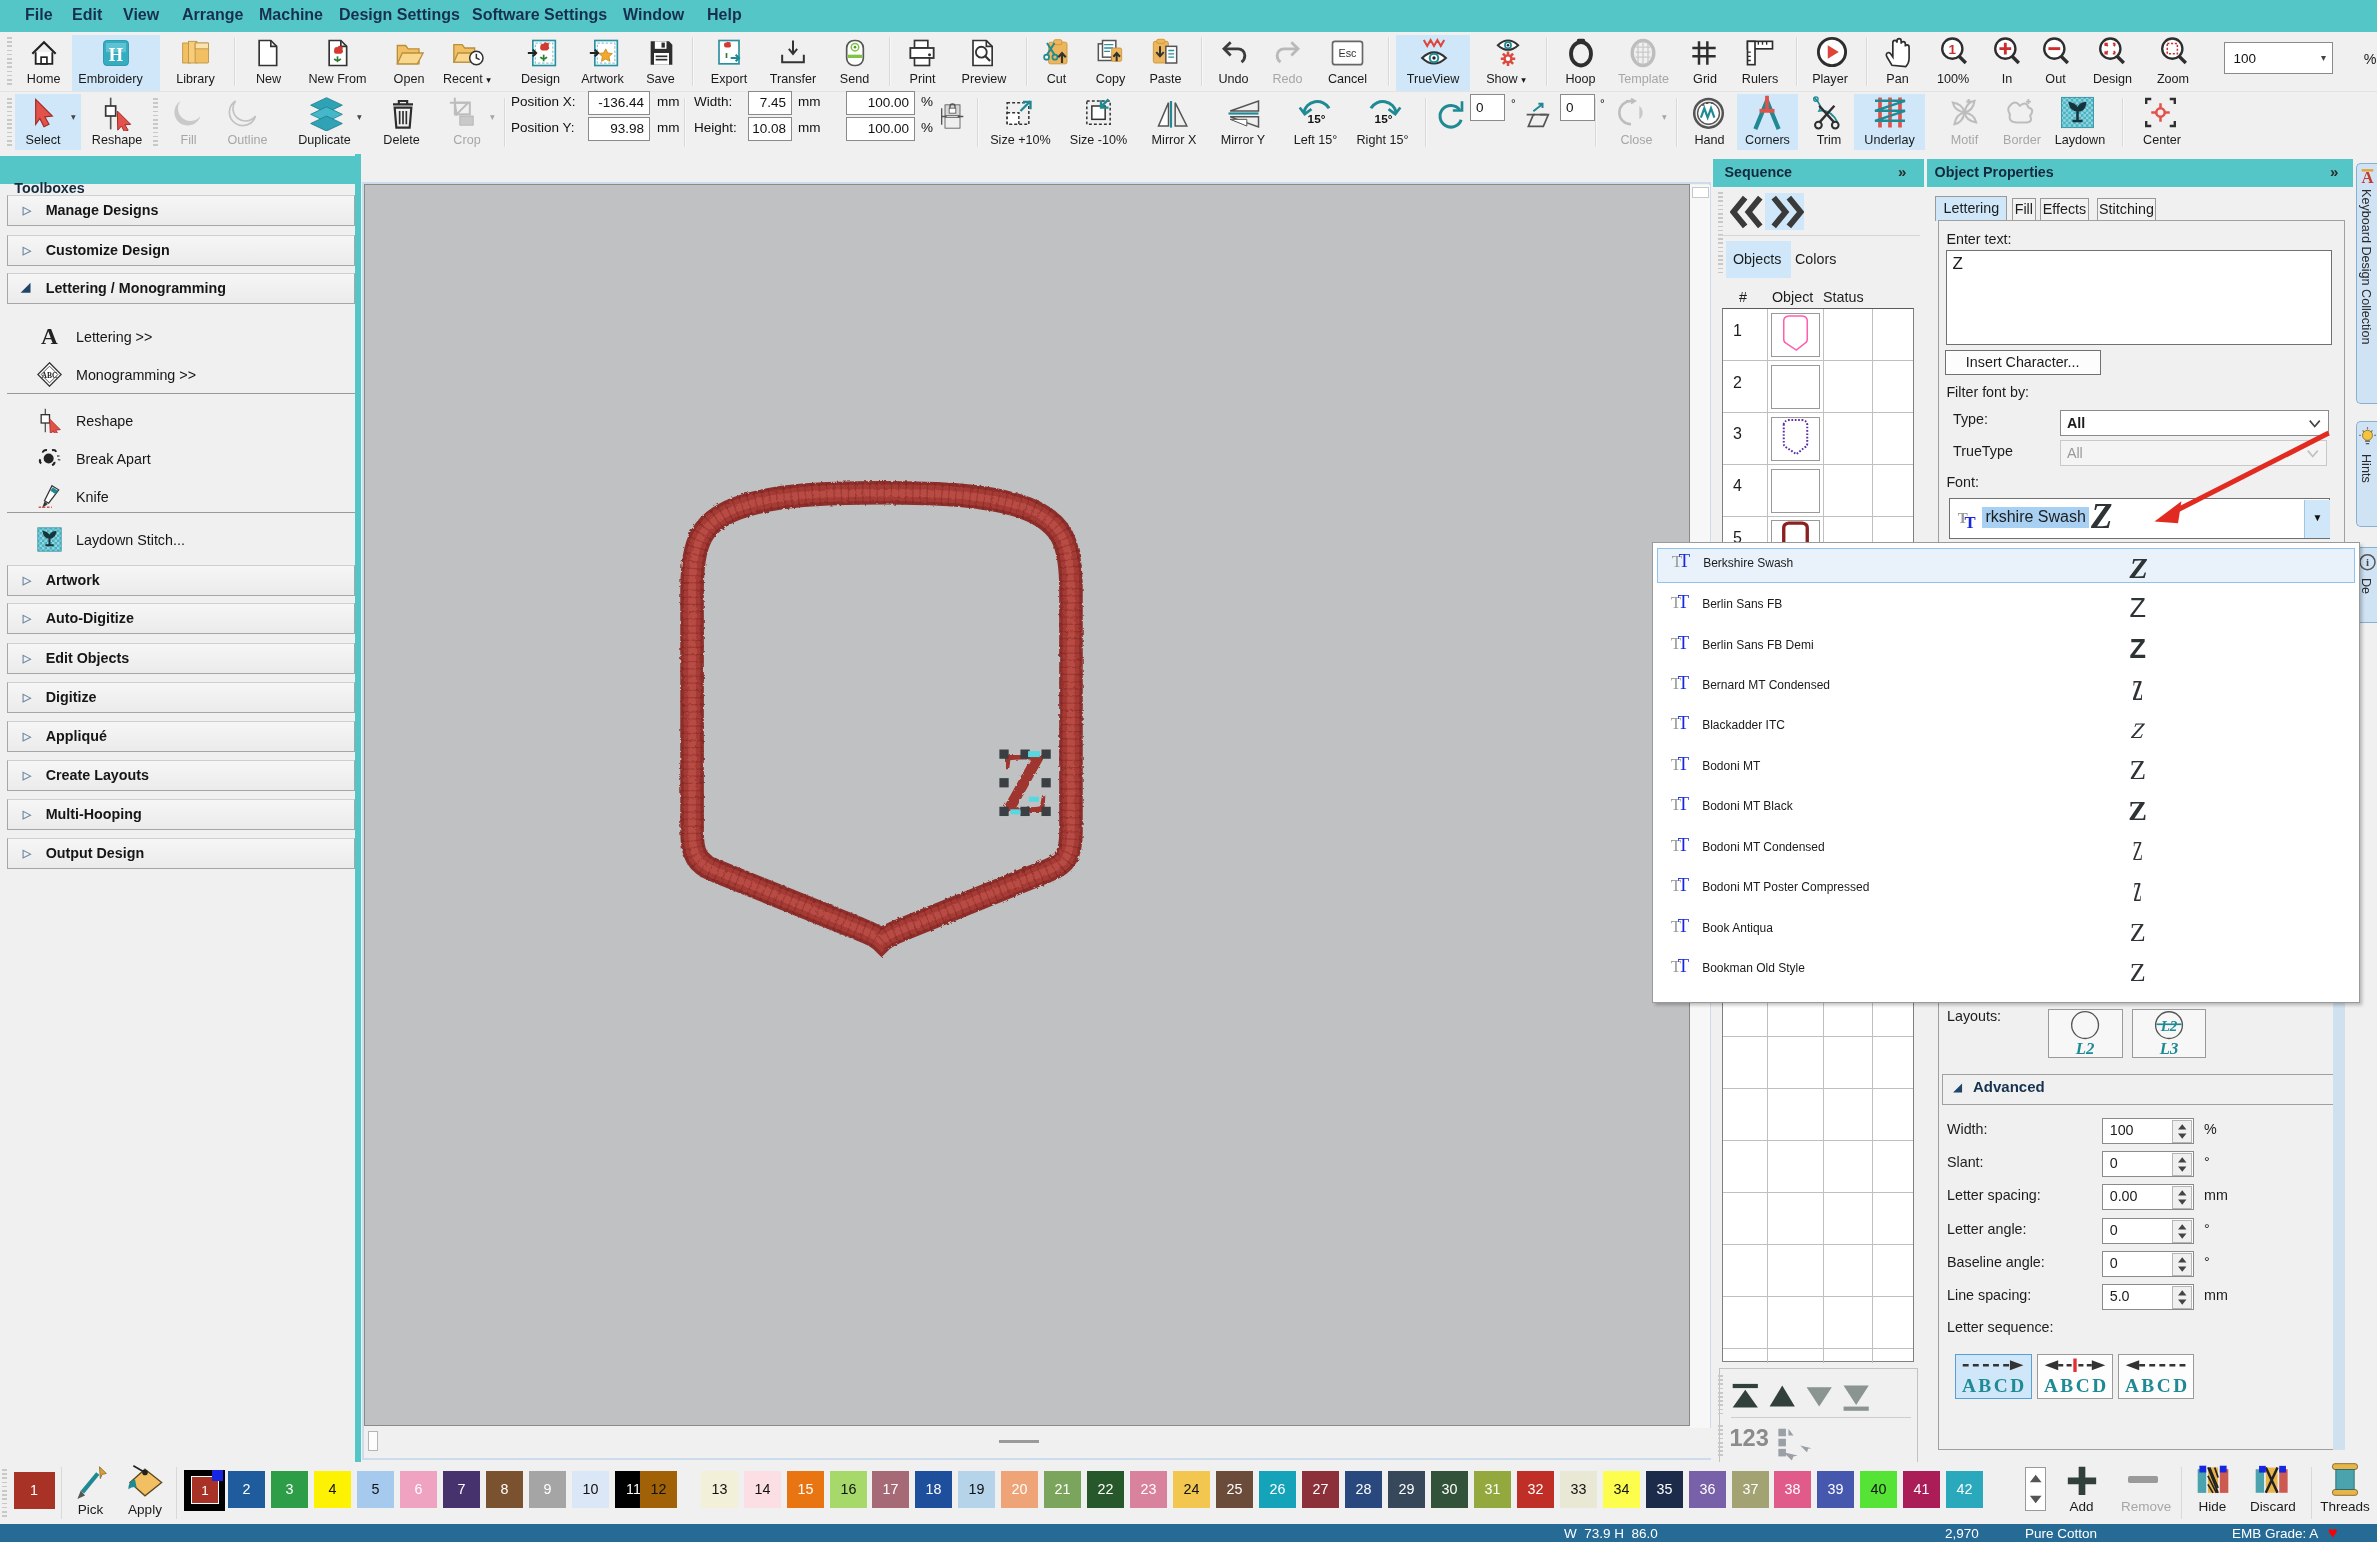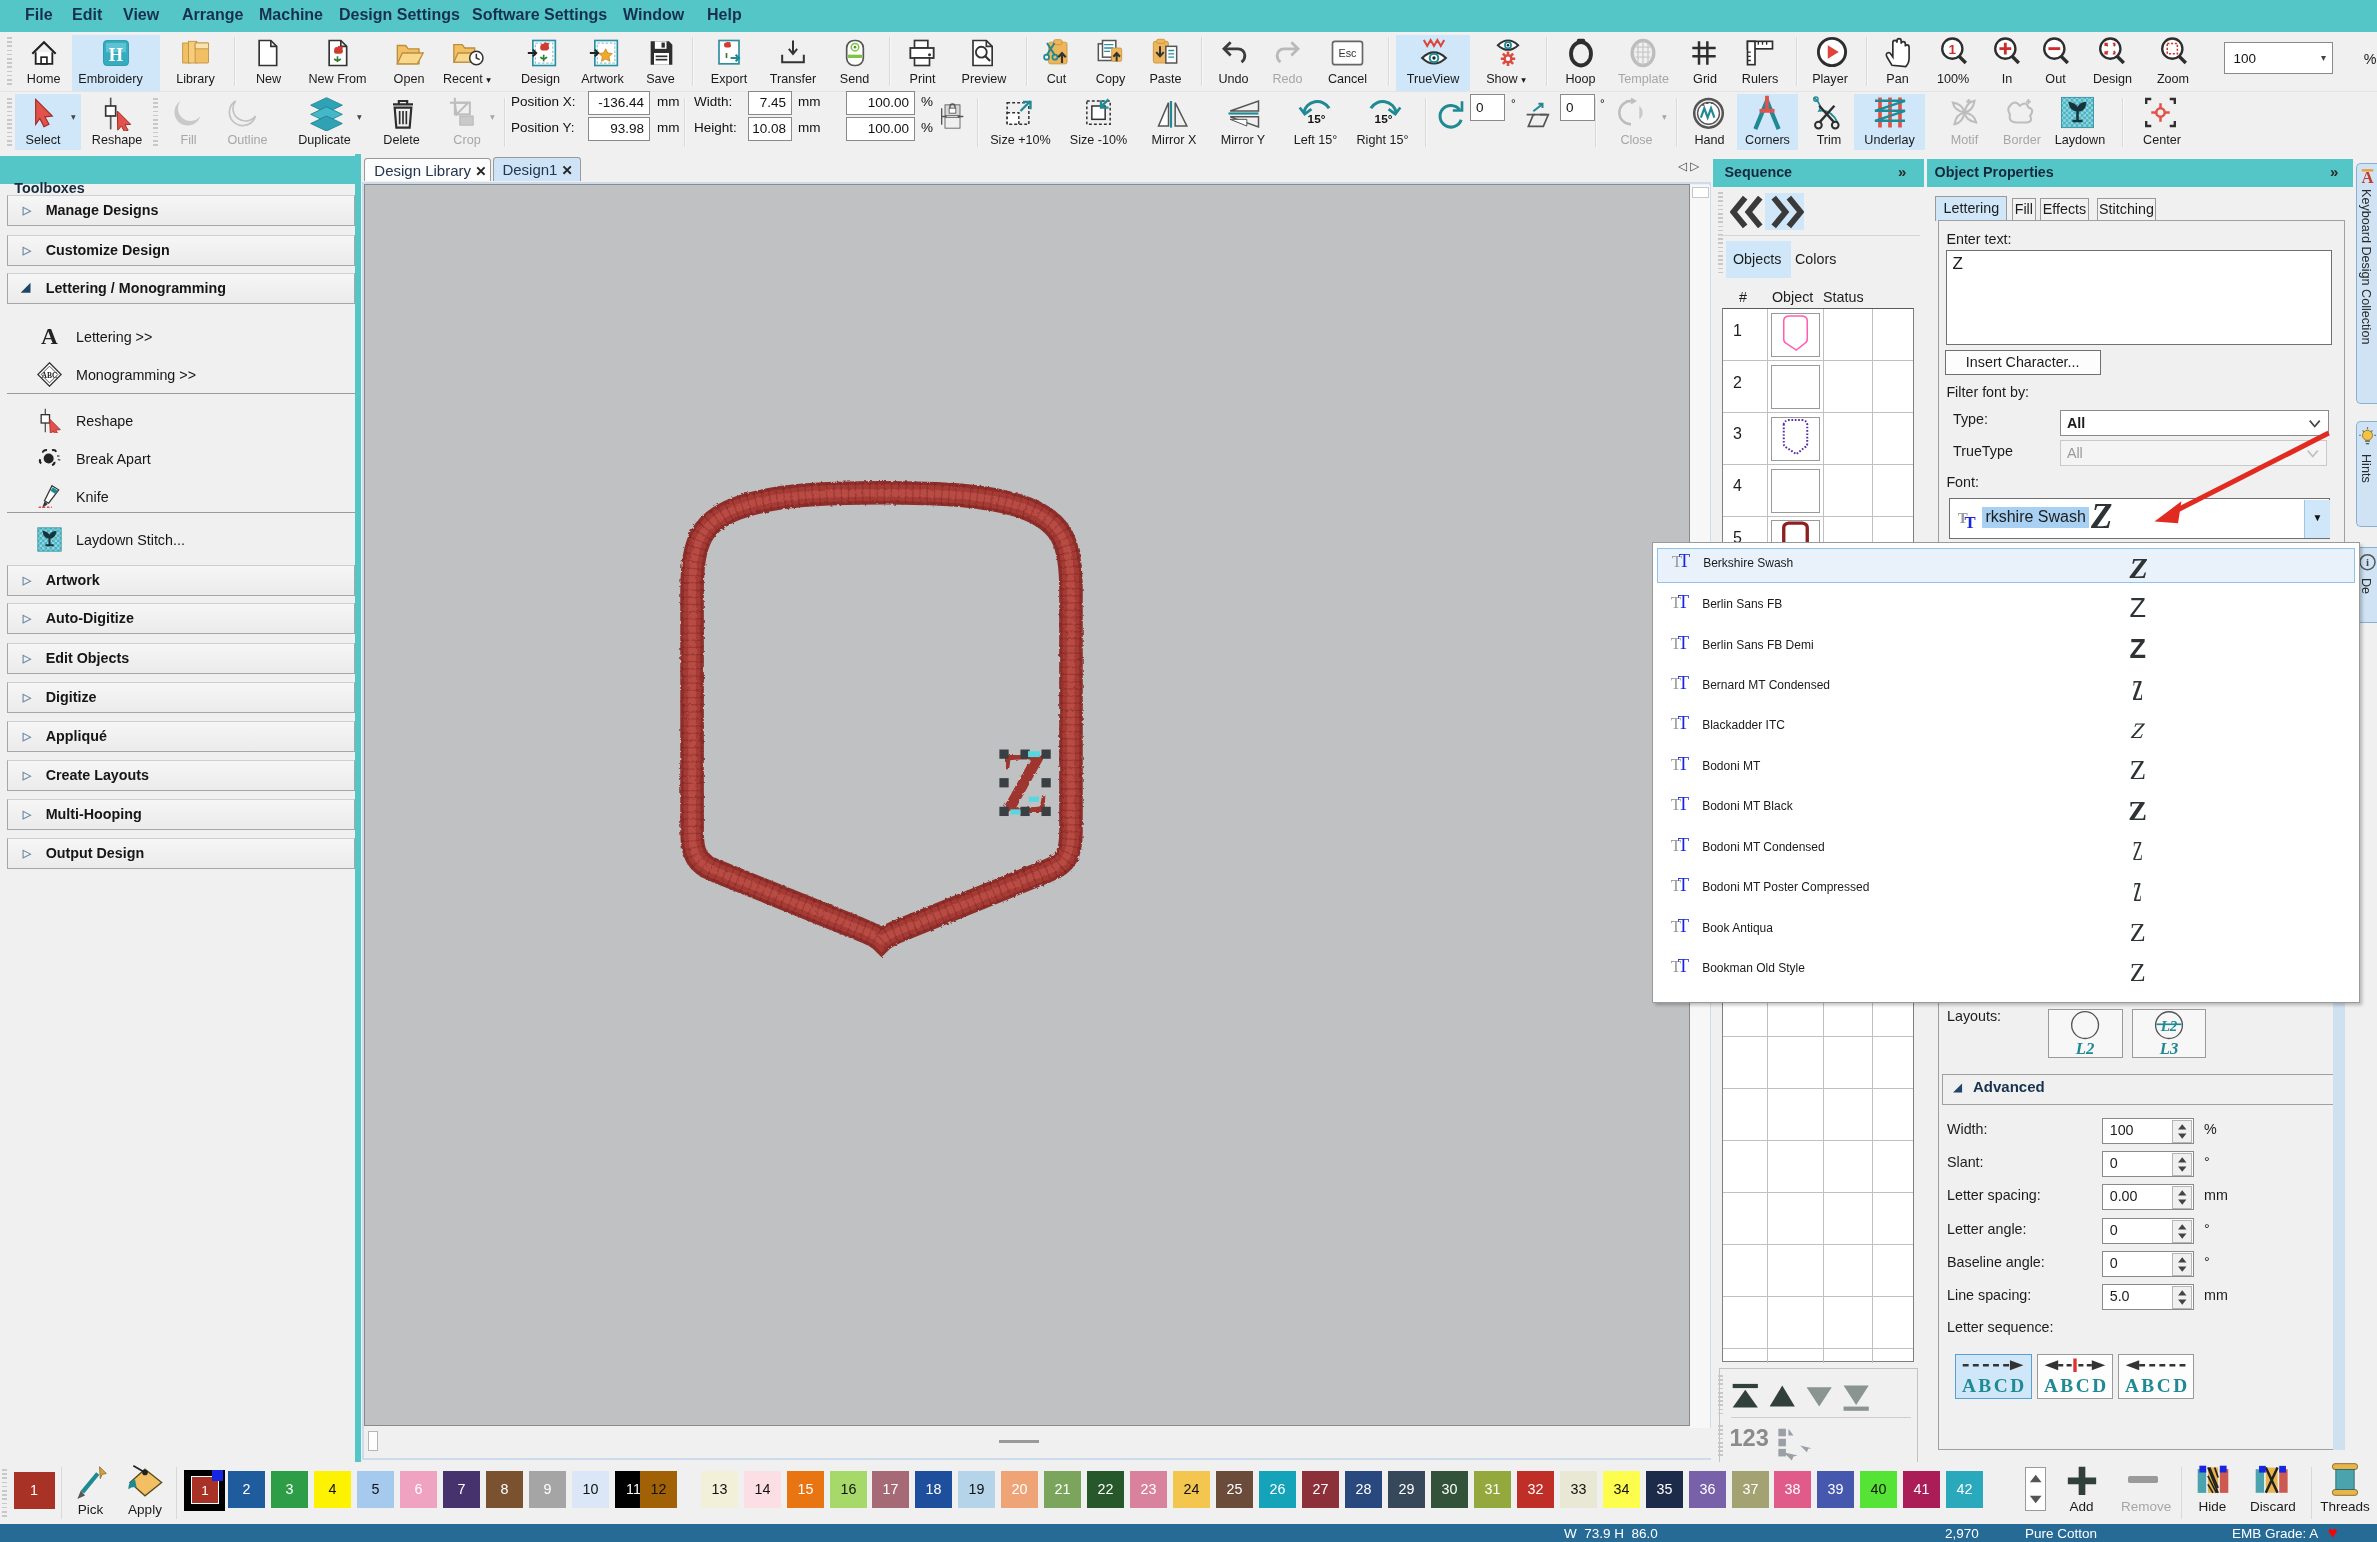--- a/index.html
+++ b/index.html
@@ -734,25 +734,20 @@
     <div class="tbhdr" style="top:451px;"><span class="tri">▷</span>Auto-Digitize</div>
     <div class="tbhdr" style="top:491px;"><span class="tri">▷</span>Edit Objects</div>
     <div class="tbhdr" style="top:530px;"><span class="tri">▷</span>Digitize</div>
     <div class="tbhdr" style="top:569px;"><span class="tri">▷</span>Appliqué</div>
     <div class="tbhdr" style="top:608px;"><span class="tri">▷</span>Create Layouts</div>
     <div class="tbhdr" style="top:647px;"><span class="tri">▷</span>Multi-Hooping</div>
     <div class="tbhdr" style="top:686px;"><span class="tri">▷</span>Output Design</div>
   </div>
 </div>
 
-<div class="abs" id="tabbar" style="left:364px;top:152px;width:1347px;height:29.5px;">
-  <div class="abs" style="left:0px;top:5.9px;width:127px;height:23.6px;background:#fdfdfd;border:0.8px solid #9a9a9a;border-bottom:none;border-radius:3.4px 3.4px 0 0;font-size:15px;color:#24364f;line-height:23px;padding-left:9.3px;">Design Library <span style="font-size:13.5px;color:#222;font-weight:700;">✕</span></div>
-  <div class="abs" style="left:129px;top:5px;width:88px;height:24.4px;background:#cfe3f7;border:0.8px solid #9a9a9a;border-bottom:none;border-radius:3.4px 3.4px 0 0;font-size:15px;color:#24364f;line-height:23px;padding-left:8.4px;">Design1 <span style="font-size:13.5px;color:#222;font-weight:700;">✕</span></div>
-  <div class="abs" style="left:1314px;top:6.7px;font-size:11.8px;color:#444;">◁ ▷</div>
-</div>
 <div class="abs" id="canvaswrap" style="left:362px;top:182px;width:1349px;height:1278px;background:#f0f0f0;border:2.5px solid #ccdcec;">
   <div class="abs" id="canvas" style="left:0px;top:0px;width:1326px;height:1242px;background:#c0c1c2;border:0.8px solid #8a8a8a;border-left:1.7px solid #8a8a8a;"></div>
 
   <div class="abs" style="left:1326px;top:0.8px;width:20px;height:1243px;background:#f7f7f7;"></div>
   <div class="abs" style="left:1328px;top:2.5px;width:17px;height:11.8px;background:#ffffff;border:0.8px solid #c8c8c8;"></div>
 
   <div class="abs" style="left:0.8px;top:1244px;width:1346px;height:30px;background:#f0f0f0;"></div>
   <div class="abs" style="left:4.2px;top:1247px;width:10px;height:20px;background:#fdfdfd;border:0.8px solid #b5b5b5;"></div>
   <div class="abs" style="left:635px;top:1256px;width:40px;height:3.4px;background:#9a9a9a;"></div>
 </div>

